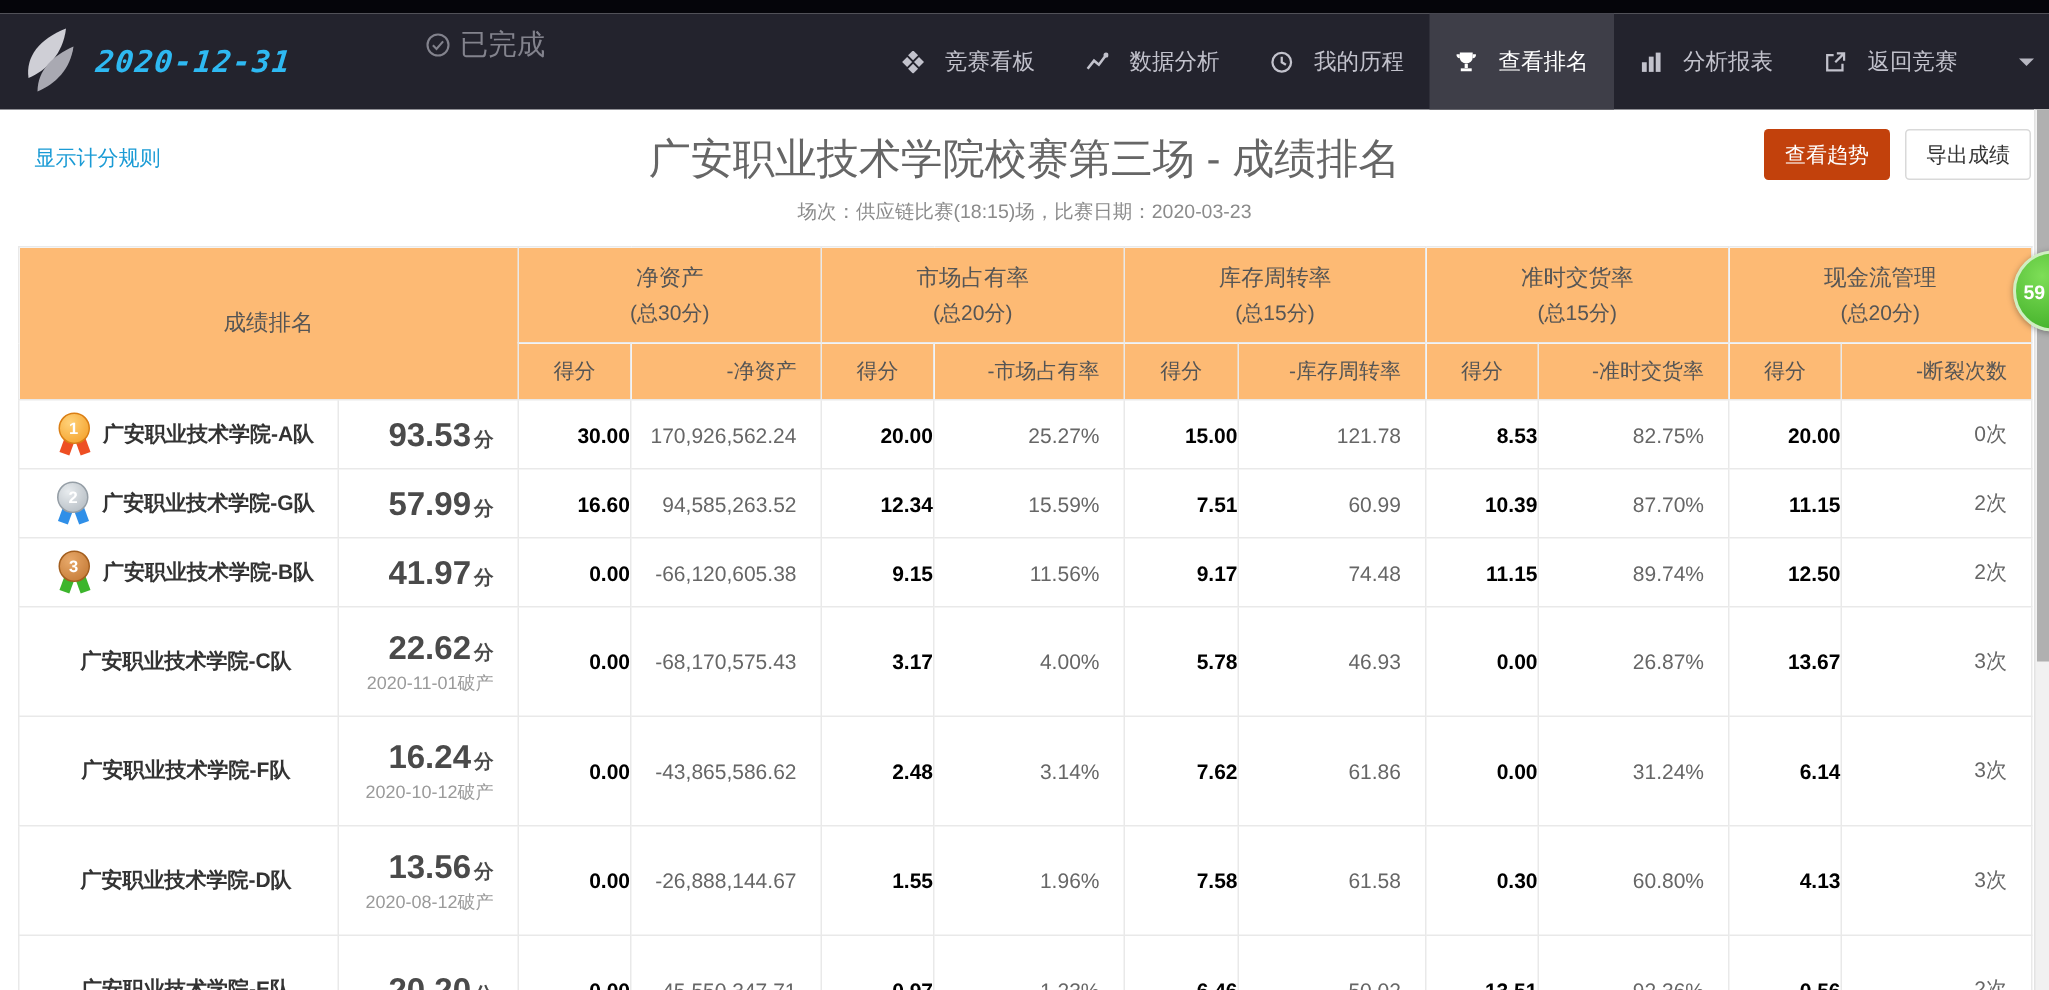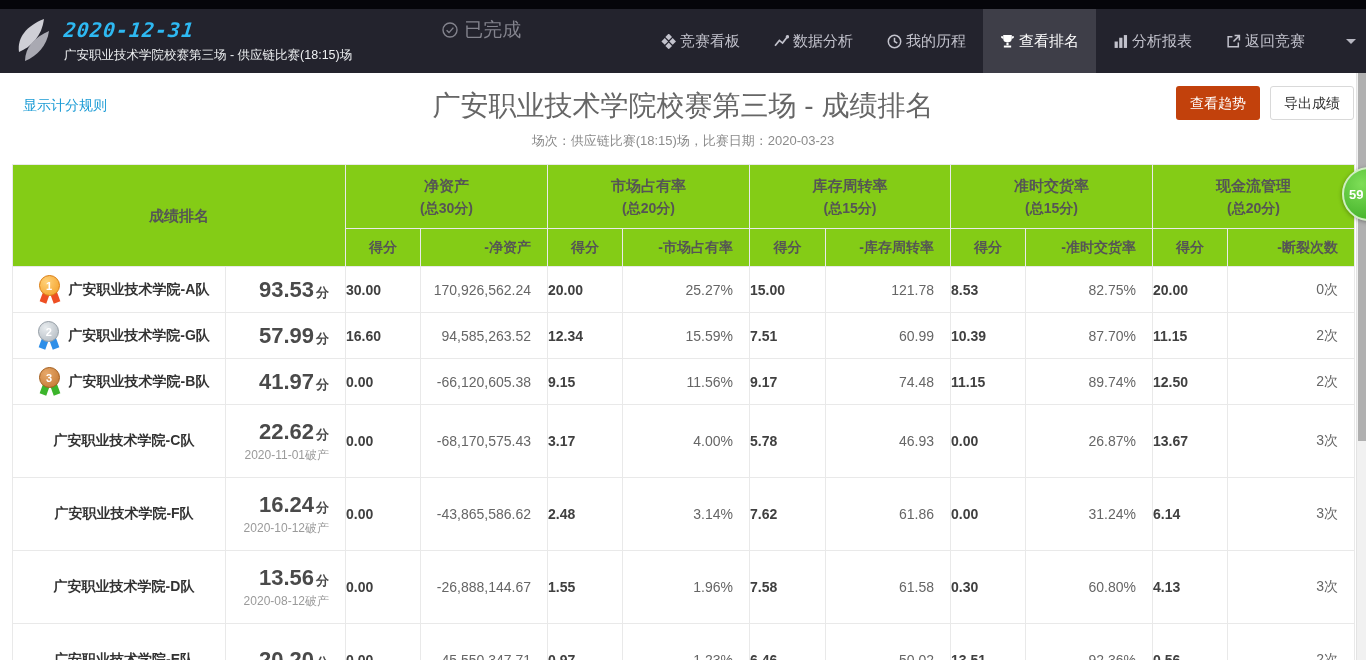--- a/index.html
+++ b/index.html
@@ -14,21 +14,21 @@
   .logo { width:42px; height:48px; margin-right:10px; }
   .brand-text { display:flex; flex-direction:column; justify-content:center; }
   .digital-date { font-family:"DejaVu Sans Mono",monospace; font-style:italic; font-weight:bold;
     font-size:20px; color:#2eb9f2; letter-spacing:1px; line-height:24px; transform:skewX(-6deg); }
   .breadcrumb { font-size:12.5px; color:#eef0f2; margin-top:5px; white-space:nowrap; }
   .session-status { display:flex; align-items:center; color:#83838d; font-size:19px;
     margin-left:90px; margin-top:-22px; align-self:center; gap:6px; }
   .session-status svg { width:16px; height:16px; }
 
   .nav-menu { margin-left:auto; display:flex; align-items:stretch; margin-right:14px; }
-  .nav-item { display:flex; align-items:center; gap:4px; padding:0 17px; color:#c2c2cc;
+  .nav-item { display:flex; align-items:center; gap:14px; padding:0 17px; color:#c2c2cc;
     font-size:15px; cursor:pointer; white-space:nowrap; }
   .nav-item svg { width:15px; height:15px; }
   .nav-item.active { background:#3e3e48; color:#fff; }
   .nav-caret { display:flex; align-items:center; padding:0 10px; }
   .nav-caret i { width:0; height:0; border-left:5px solid transparent; border-right:5px solid transparent;
     border-top:5px solid #b7b7c1; display:block; }
 
   
   .page-head { position:relative; padding-top:16px; }
   .rules-link { position:absolute; left:23px; top:24px; color:#1a9bd5; font-size:14px;
@@ -38,38 +38,38 @@
   .head-buttons { position:absolute; right:12px; top:13px; display:flex; gap:10px; }
   .btn { font-size:14px; line-height:1; padding:9px 13px; border-radius:3px; cursor:pointer;
     border:1px solid transparent; }
   .btn-primary { background:#c2410c; color:#fff;text-align:right; }
   .btn-plain { background:#fff; color:#333; border-color:#d9d9d9; }
 
   
   .rank-table-wrap { margin:14px 12px 0 12px; }
   table { width:1342px; table-layout:fixed; border-collapse:collapse; }
   th,td { border:1px solid #e9e9e9; font-size:14px; color:#555; overflow:hidden; }
-  thead th { background:#84cc16; font-weight:bold; }
+  thead th { background:#fdba74; font-weight:normal; }
   .th-group { height:64px; text-align:center; line-height:22px; font-size:15px; }
   .th-group .g-sub { font-size:14px; }
   .th-rank { font-size:15px; }
   .th-sub { height:38px; }
   .th-score { text-align:center; }
   .th-val { text-align:right; padding-right:16px;margin-top:40px; }
   tbody td { background:#fff; }
   tr.r-small td { height:46px; }
   tr.r-tall td { height:73px; }
   td.c-team { padding-left:10px; }
   .team { display:flex; align-items:center; justify-content:center; gap:8px; }
   .team-name { font-weight:bold; color:#333; font-size:14px; white-space:nowrap; }
   td.c-total { text-align:right; padding-right:16px; }
   .total-num { font-size:22px; font-weight:bold; color:#4a4a4a; }
   .total-suffix { font-size:13px; font-weight:bold; color:#4a4a4a; margin-left:2px; }
   .bankrupt { font-size:12px; color:#9a9a9a; margin-top:2px; }
-  td.c-score { text-align:left; font-weight:bold; color:#404040; }
+  td.c-score { text-align:right; font-weight:bold; color:#000000; }
   td.c-val { text-align:right; padding-right:16px; color:#666; }
 
   
   .medal { position:relative; width:22px; height:30px; flex:0 0 22px; }
   .medal .rib { position:absolute; top:13px; width:7px; height:15px; }
   .medal .rib.l { left:3px; transform:rotate(20deg); }
   .medal .rib.r { left:12px; transform:rotate(-20deg); }
   .medal b { position:absolute; top:0; left:0; width:21px; height:21px; border-radius:50%;
     color:#fff; font-size:11px; text-align:center; line-height:21px; font-weight:bold; }
   .medal.gold .rib { background:#ee4f23; }
@@ -96,21 +96,20 @@
   <div class="topstrip"></div>
 
   <div class="navbar">
     <div class="brand">
       <svg class="logo" viewBox="0 0 42 48">
         <path d="M32 2 C14 9 5 21 7 35 C19 30 30 19 32 2 Z" fill="#cfcfd6"></path>
         <path d="M37 14 C23 20 13 30 13 44 C25 39 35 29 37 14 Z" fill="#a9a9b2"></path>
       </svg>
       <div class="brand-text">
         <div class="digital-date">2020-12-31</div>
-        <div class="breadcrumb">广安职业技术学院校赛第三场 - 供应链比赛(18:15)场</div>
       </div>
     </div>
 
     <div class="session-status">
       <svg viewBox="0 0 16 16">
         <circle cx="8" cy="8" r="7" fill="none" stroke="#83838d" stroke-width="1.4"></circle>
         <path d="M4.6 8.2 L7 10.6 L11.4 5.6" fill="none" stroke="#83838d" stroke-width="1.4"></path>
       </svg>
       <span>已完成</span>
     </div>

